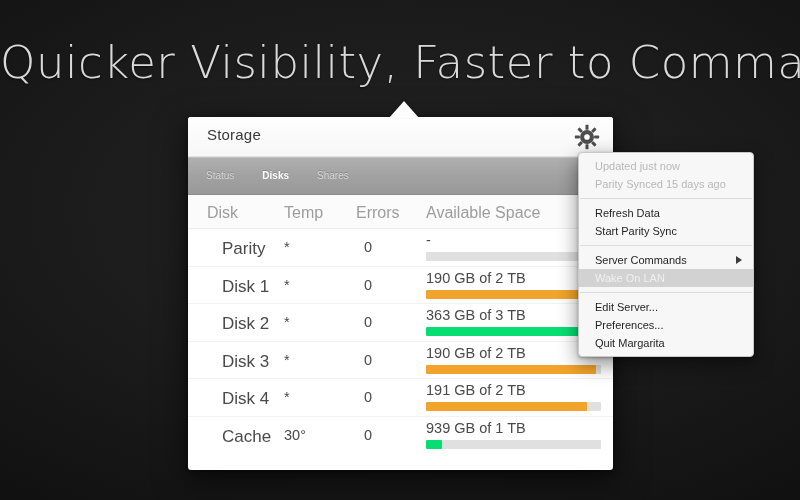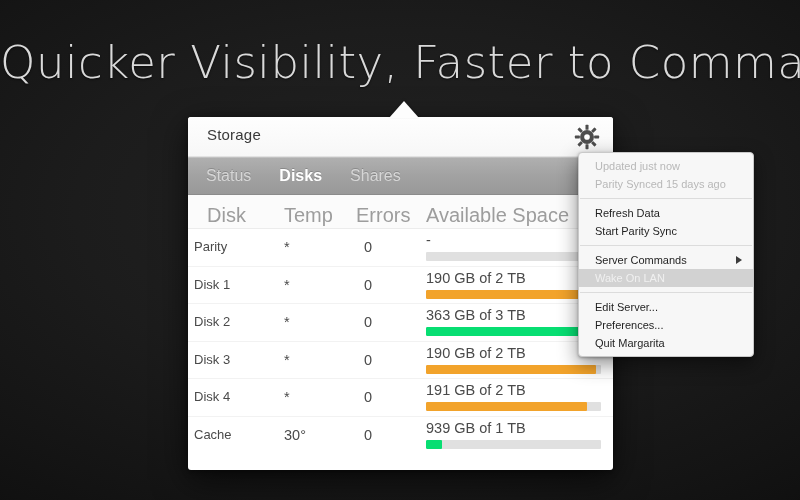--- a/index.html
+++ b/index.html
@@ -82,61 +82,61 @@
   .tabbar {
     height:38px;
     background:linear-gradient(to bottom, #b0b0b0 0%, #a2a2a2 50%, #999999 100%);
     border-bottom:1px solid #8b8b8b;
     display:flex;
     align-items:center;
     padding-left:18px;
     box-shadow:inset 0 1px 0 rgba(255,255,255,.22);
   }
   .tab {
-    font-size:16px;
+    font-size:10px;
     color:#d6d6d6;
     margin-right:28px;
     cursor:pointer;
     text-shadow:0 -1px 0 rgba(0,0,0,.18);
   }
   .tab.active {
     color:#ffffff;
     font-weight:bold;
   }
 
   
   .colhead {
     height:34px;
     background:#fbfbfb;
     border-bottom:1px solid #ececec;
     position:relative;
   }
   .colhead span {
     position:absolute;
     top:9px;
-    font-size:20px;
+    font-size:16px;
     color:#9d9d9d;
   }
   .c-disk  { left:19px; }
   .c-temp  { left:96px; }
   .c-err   { left:168px; }
   .c-space { left:238px; }
 
   .rows { background:#fff; }
 
   .row {
     position:relative;
     height:37.5px;
     border-bottom:1px solid #f2f2f2;
   }
   .row:last-child { border-bottom:none; }
 
   .r-name {
-    position:absolute; left:6px; top:10px;
-    font-size:13px; color:#4a4a4a;
+    position:absolute; left:34px; top:10px;
+    font-size:17px; color:#4a4a4a;
   }
   .r-temp {
     position:absolute; left:96px; top:10px;
     font-size:14.5px; color:#4a4a4a;
   }
   .r-err {
     position:absolute; left:176px; top:10px;
     font-size:14.5px; color:#4a4a4a;
   }
   .r-space {

